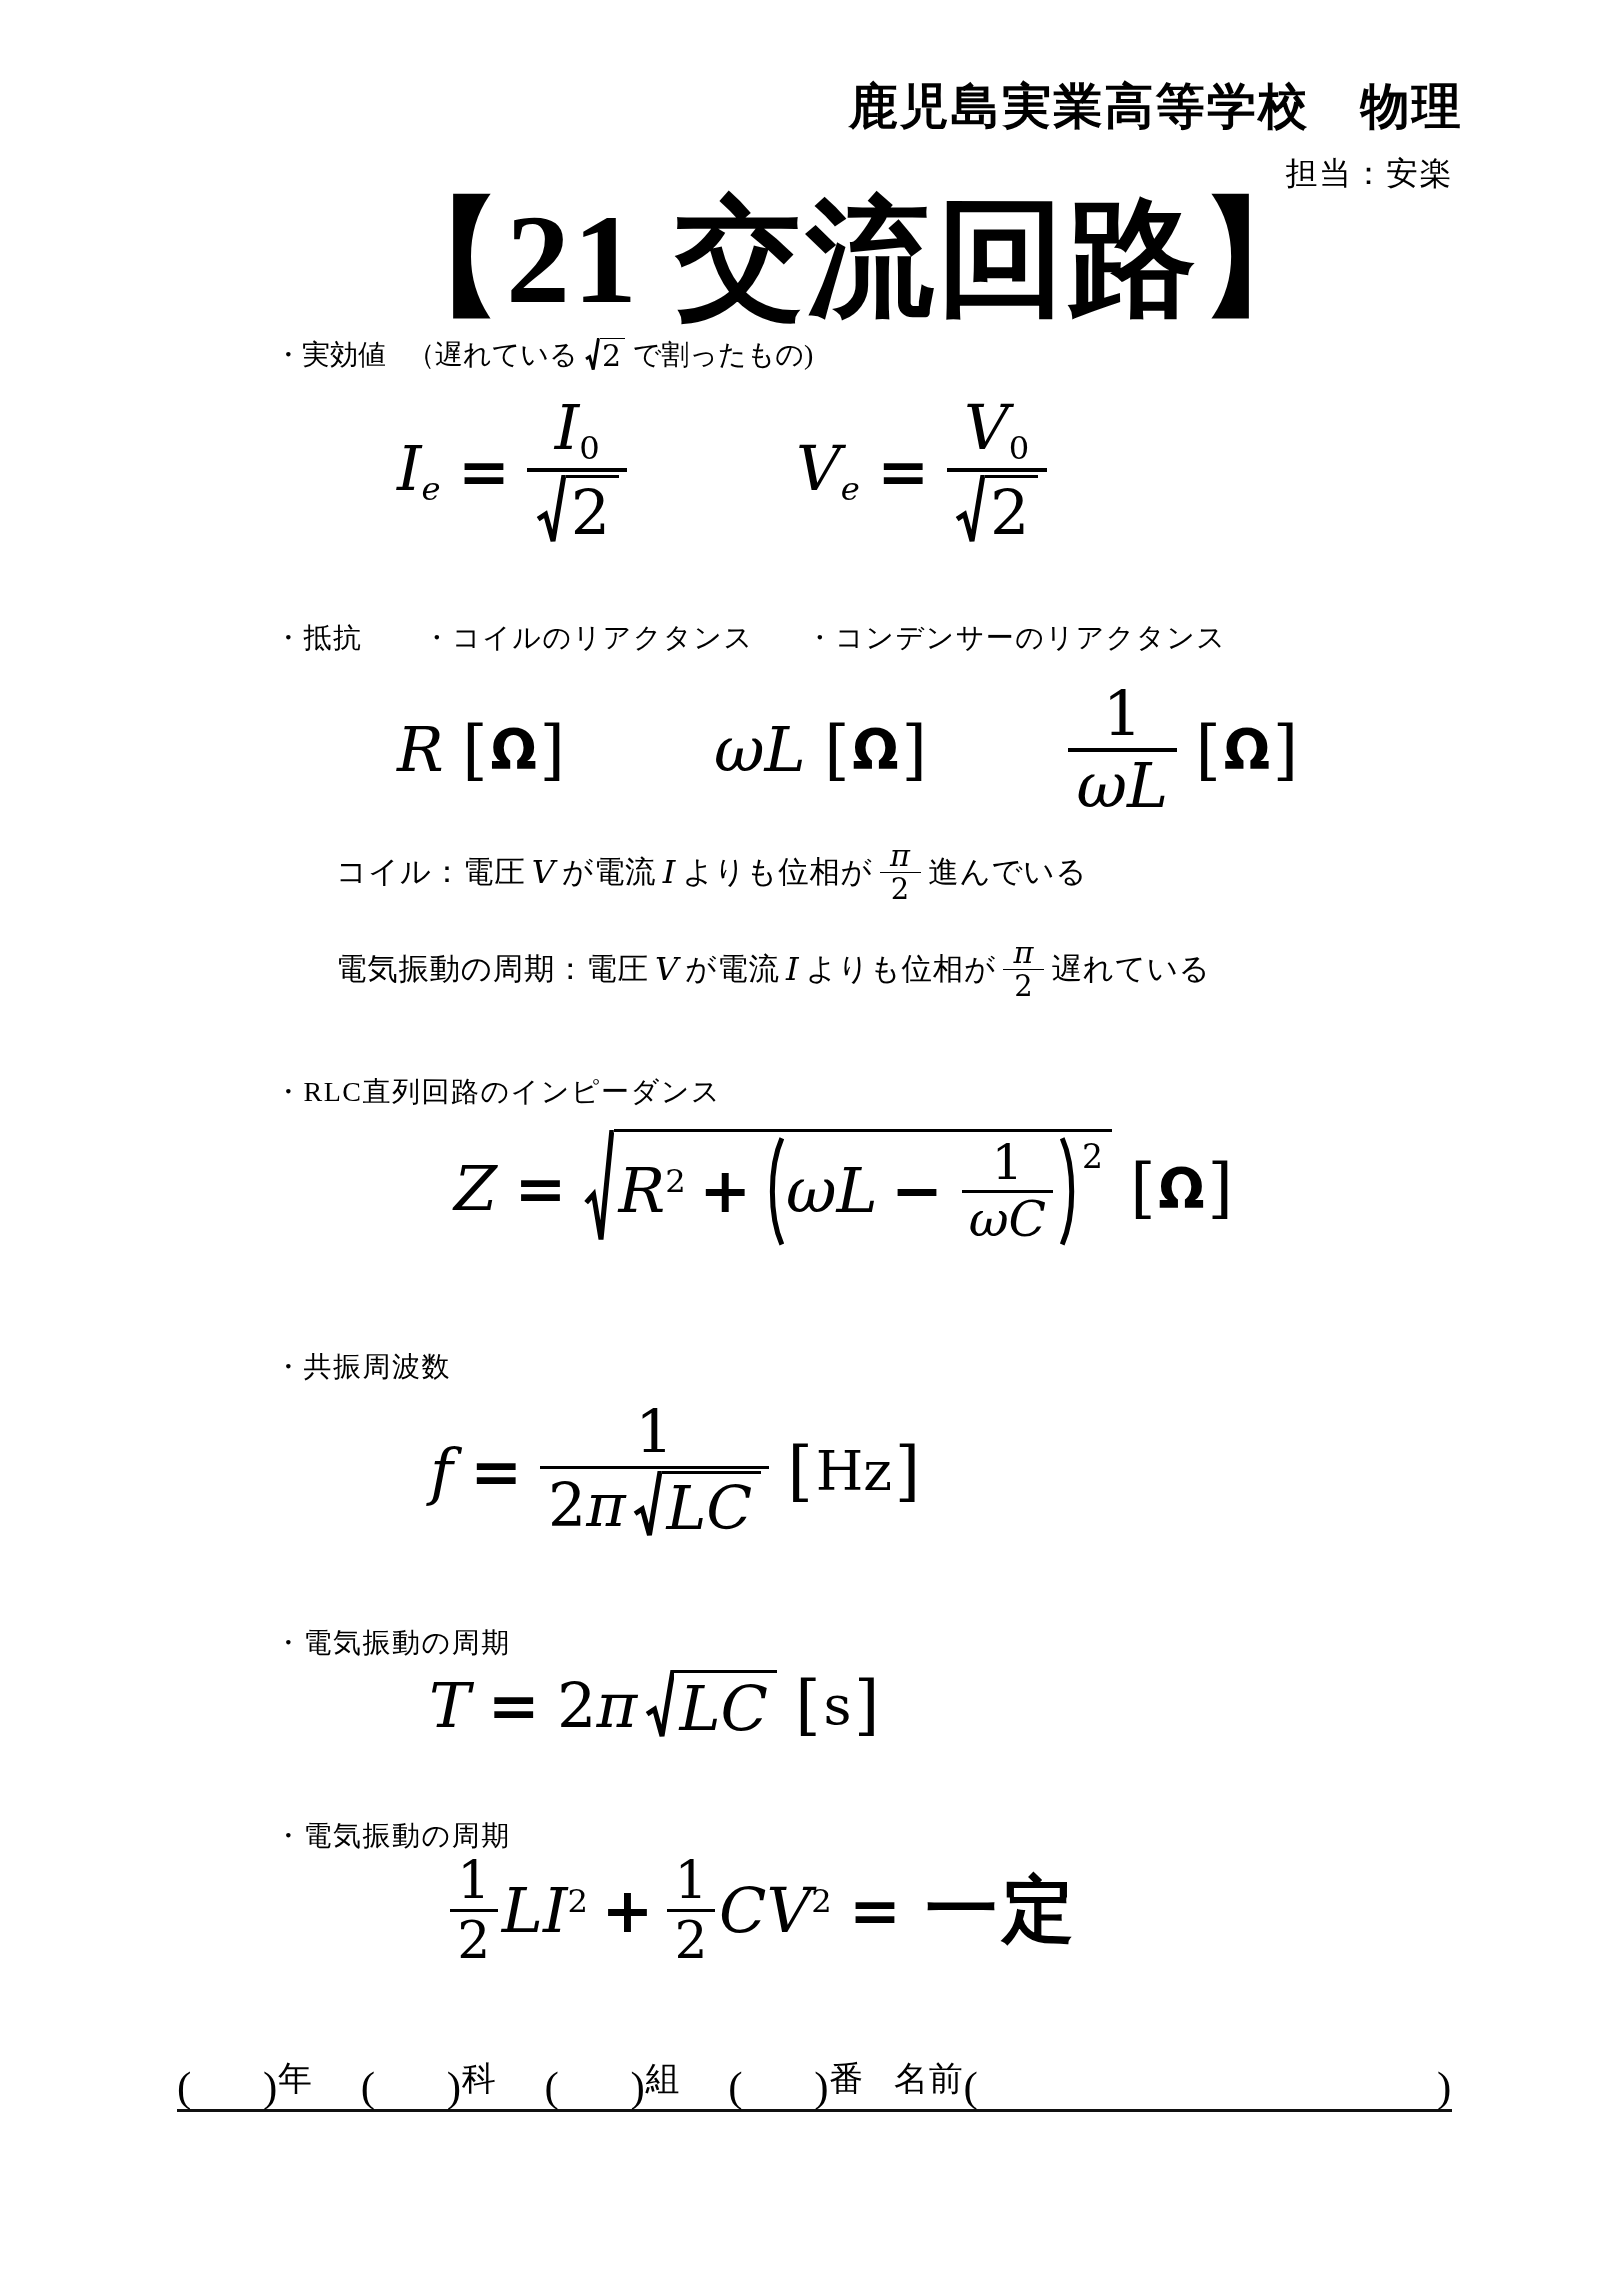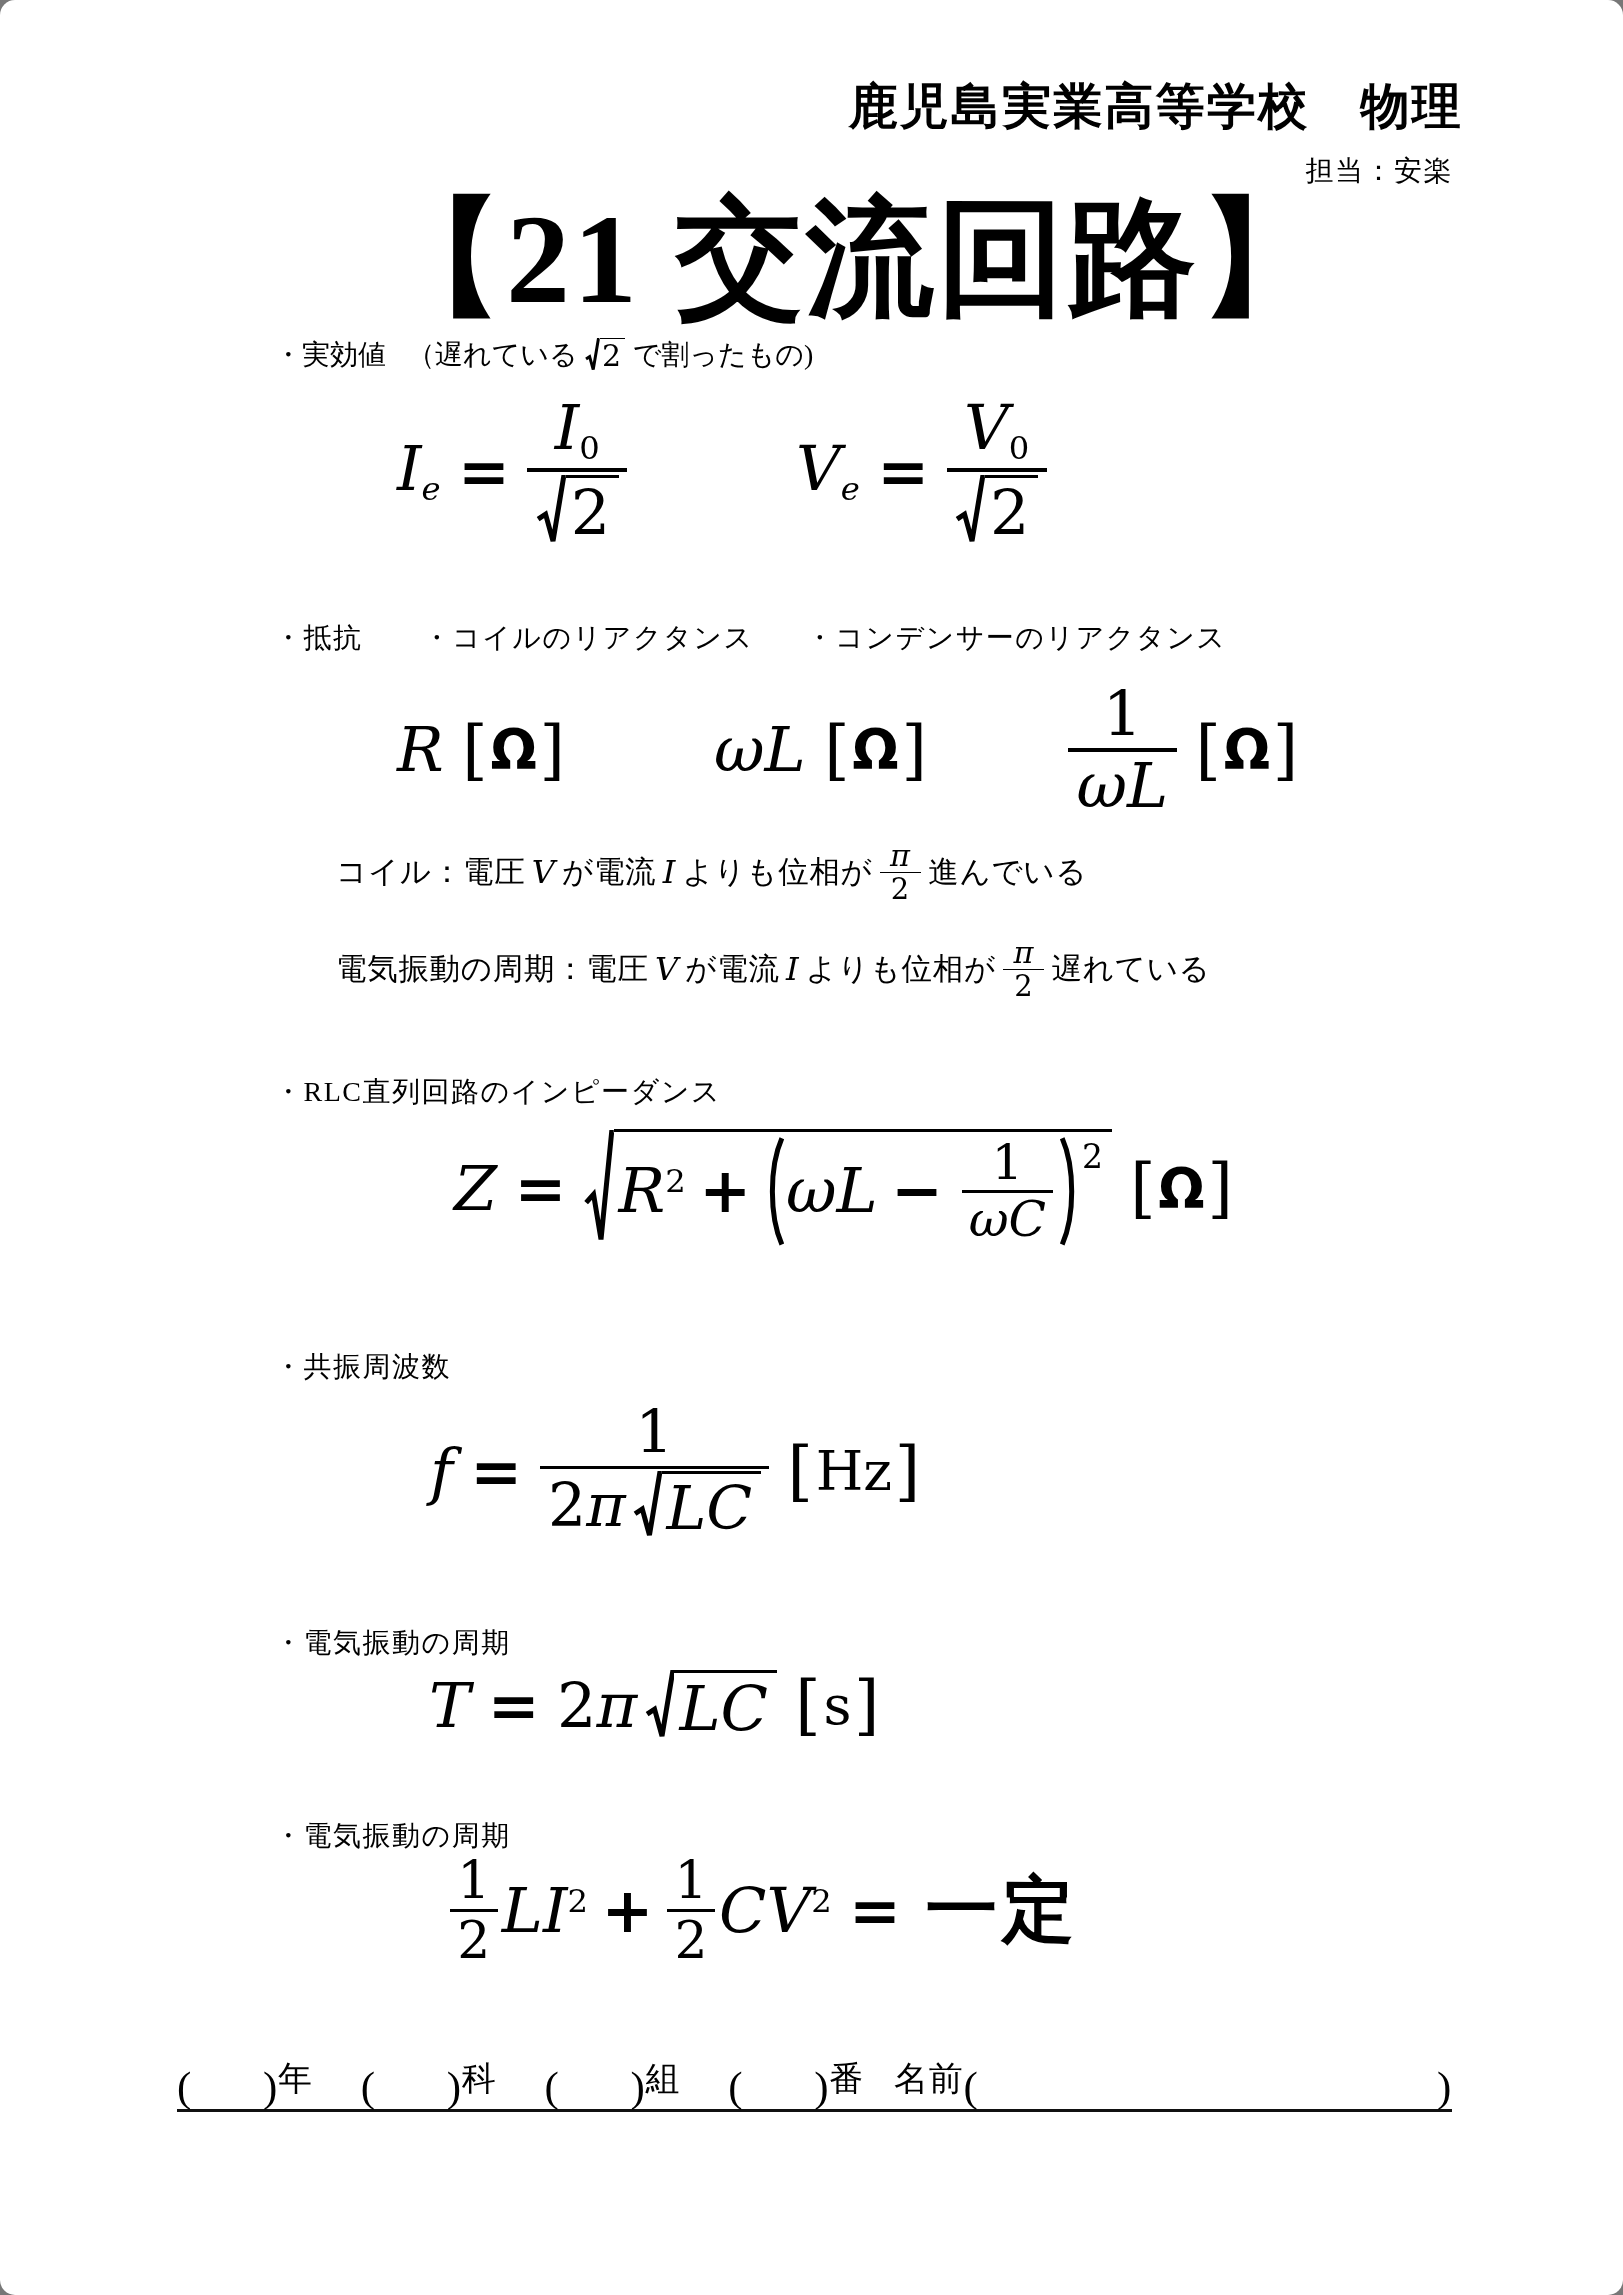--- a/index.html
+++ b/index.html
@@ -4,21 +4,20 @@
 <style>
   html,body{margin:0;padding:0;background:#777;}
   .page{
     position:relative;
     width:1623px;height:2295px;
     margin:0 auto;
     background:#ffffff;
     color:#000;
     font-family:"Liberation Serif","DejaVu Serif",serif;
     overflow:hidden;
-    border-radius:15px;
   }
   
   .abs{position:absolute;}
   .jp{font-family:"Liberation Serif","DejaVu Serif",serif;}
   .bullet{font-size:28px;letter-spacing:1.5px;white-space:nowrap;}
   
   .mrow{display:inline-flex;align-items:center;line-height:1.02;white-space:nowrap;}
   .math{font-family:"DejaVu Serif","Liberation Serif",serif;}
   .var{font-style:italic;}
   .up{font-style:normal;}
@@ -43,21 +42,21 @@
   .pwrap{position:relative;width:.34em;align-self:stretch;display:inline-block;}
   .pwrap svg{position:absolute;inset:0;height:100%;width:100%;display:block;}
   .pwrap svg path{fill:none;stroke:#000;stroke-width:5;vector-effect:non-scaling-stroke;}
   
   .unit{display:inline-flex;align-items:center;font-style:normal;margin-left:.30em;}
   .unit .brk{font-size:1.05em;font-weight:400;}
   .unit .usym{font-family:"DejaVu Sans","Liberation Sans",sans-serif;font-weight:700;font-size:.88em;padding:0 .05em;}
   .unit .usym.serif{font-family:"DejaVu Serif","Liberation Serif",serif;font-weight:500;}
   
   .hdr-school{top:74px;right:160px;font-size:49px;font-weight:700;letter-spacing:2.2px;}
-  .hdr-teacher{top:152px;right:170px;font-size:28px;letter-spacing:1.5px;}
+  .hdr-teacher{top:152px;right:170px;font-size:32px;letter-spacing:1.5px;}
   .doc-title{top:173px;left:50%;transform:translateX(calc(-50% + 41px));font-size:128px;font-weight:700;letter-spacing:3px;white-space:nowrap;}
   .rms-note{top:338px;left:274px;}
   .rms-note .mrow{font-size:28px;}
   .rms-note .sqrt{margin:0 .25em;font-size:30px;}
   .f-big{font-size:62px;}
   .f-ie{top:394px;left:397px;}
   .f-ve{top:394px;left:796px;}
   .react-bullets{top:619px;left:274px;display:flex;align-items:flex-end;}
   .react-bullets .b2{margin-left:60px;}
   .react-bullets .b3{margin-left:52px;}

